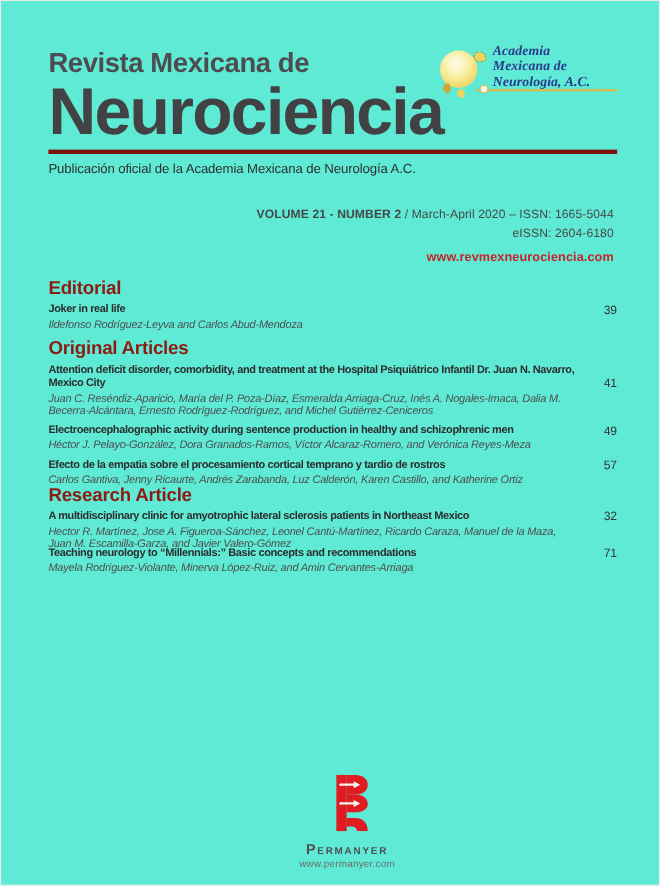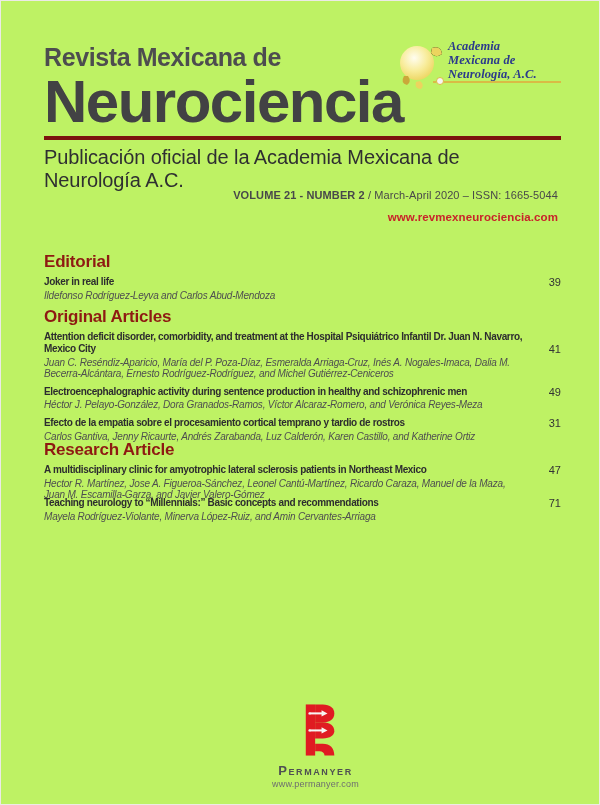--- a/index.html
+++ b/index.html
@@ -1,39 +1,39 @@
 <!DOCTYPE html>
 <html><head>
 <meta charset="utf-8">
 <style>
   html,body{margin:0;padding:0;background:#ffffff;}
   .page{
     position:relative;
     width:600px;height:805px;
-    background:#bef264;
+    background:#5eead4;
     box-shadow:inset 0 0 0 1px #eceae6;
     overflow:hidden;
     font-family:"Liberation Sans", sans-serif;
     -webkit-font-smoothing:antialiased;
   }
 
   
   .masthead{position:absolute;left:44px;top:44px;width:516px;}
   .title-line1{
     font-size:25px;font-weight:700;letter-spacing:-0.4px;
     color:#4d4d4f;line-height:1.05;
   }
   .title-line2{
     font-size:60px;font-weight:700;letter-spacing:-1.5px;
     color:#424244;line-height:1.0;margin-top:2px;
   }
   .rule{position:absolute;left:44px;top:136px;width:517px;height:4px;background:#7c140e;}
   .subtitle{
     position:absolute;left:44px;top:146px;width:480px;
-    font-size:20px;font-weight:500;color:#2f2f31;letter-spacing:-0.1px;
+    font-size:12px;font-weight:500;color:#2f2f31;letter-spacing:-0.1px;
   }
 
   
   .academy{position:absolute;right:36px;top:36px;width:168px;height:66px;}
   .academy-sphere{position:absolute;left:0;top:2px;}
   .axon-line{position:absolute;left:37px;top:45px;width:128px;height:1.5px;background:#d9bb45;}
   .axon-node{position:absolute;left:40px;top:41px;width:6px;height:6px;border:1.6px solid #d9bb45;border-radius:50%;background:#f7f5f2;}
   .academy-text{
     position:absolute;left:52px;top:3px;
     font-family:"Liberation Serif", serif;font-style:italic;
@@ -111,20 +111,21 @@
       <div>Mexicana de</div>
       <div>Neurología, A.C.</div>
     </div>
   </div>
 
   <div class="rule"></div>
   <div class="subtitle">Publicación oficial de la Academia Mexicana de Neurología A.C.</div>
 
   <div class="issue">
     <div><span class="bold">VOLUME 21 - NUMBER 2</span><span> / March-April 2020 – ISSN: 1665-5044</span></div>
+    <div>eISSN: 2604-6180</div>
     <div class="issue-site">www.revmexneurociencia.com</div>
   </div>
 
   <div class="toc-section sec0">
     <div class="section-heading">Editorial</div>
     <div class="article">
       <div class="article-head">
         <span class="article-title">Joker in real life</span>
         <span class="page-num">39</span>
       </div>
@@ -144,32 +145,32 @@
     <div class="article">
       <div class="article-head">
         <span class="article-title">Electroencephalographic activity during sentence production in healthy and schizophrenic men</span>
         <span class="page-num">49</span>
       </div>
       <div class="authors">Héctor J. Pelayo-González, Dora Granados-Ramos, Víctor Alcaraz-Romero, and Verónica Reyes-Meza</div>
     </div>
     <div class="article">
       <div class="article-head">
         <span class="article-title">Efecto de la empatia sobre el procesamiento cortical temprano y tardio de rostros</span>
-        <span class="page-num">31</span>
+        <span class="page-num">57</span>
       </div>
       <div class="authors">Carlos Gantiva, Jenny Ricaurte, Andrés Zarabanda, Luz Calderón, Karen Castillo, and Katherine Ortiz</div>
     </div>
   </div>
 
   <div class="toc-section sec2">
     <div class="section-heading">Research Article</div>
     <div class="article">
       <div class="article-head">
         <span class="article-title">A multidisciplinary clinic for amyotrophic lateral sclerosis patients in Northeast Mexico</span>
-        <span class="page-num">47</span>
+        <span class="page-num">32</span>
       </div>
       <div class="authors">Hector R. Martínez, Jose A. Figueroa-Sánchez, Leonel Cantú-Martínez, Ricardo Caraza, Manuel de la Maza, Juan M. Escamilla-Garza, and Javier Valero-Gómez</div>
     </div>
   </div>
 
   <div class="toc-section sec3">
     <div class="article">
       <div class="article-head">
         <span class="article-title">Teaching neurology to “Millennials:” Basic concepts and recommendations</span>
         <span class="page-num">71</span>

